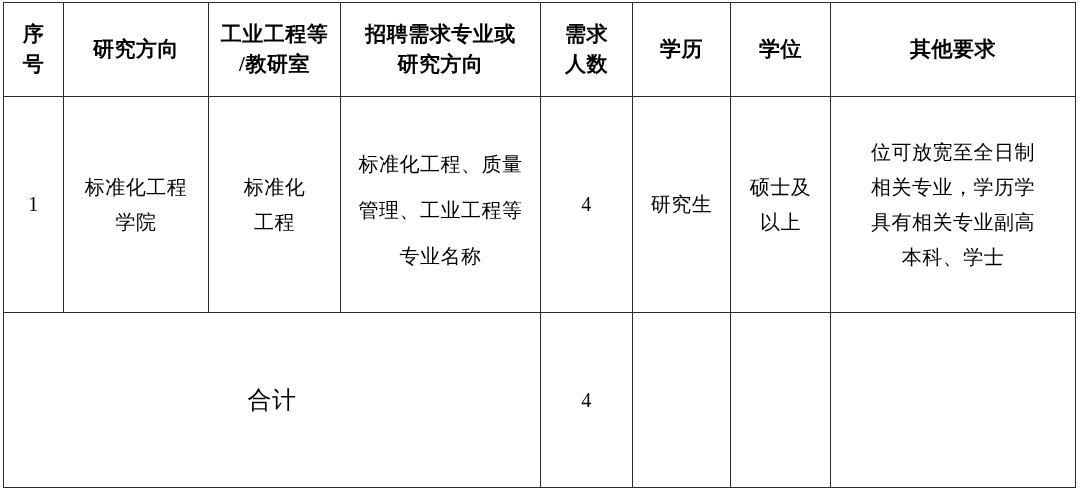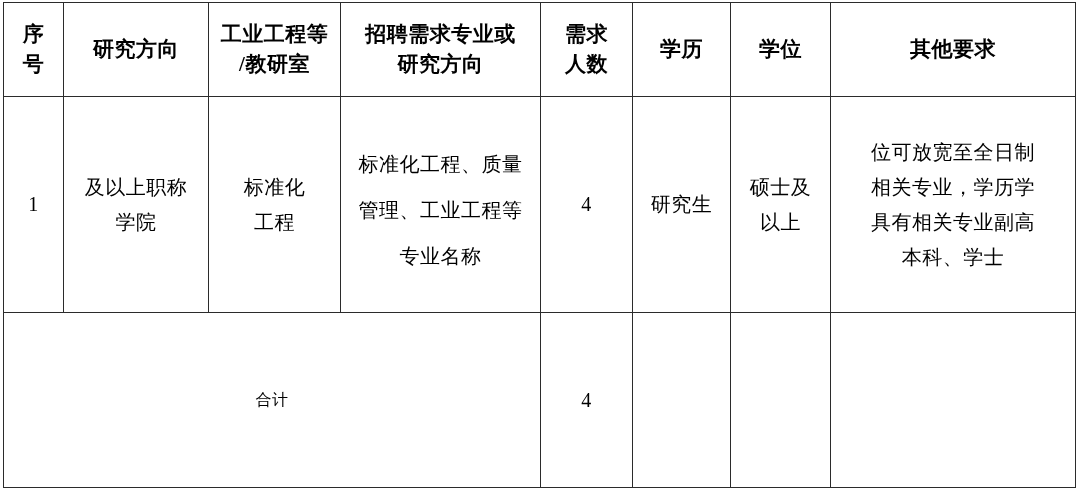--- a/index.html
+++ b/index.html
@@ -54,21 +54,21 @@
   .col-major  { width: 132px; }
   .col-need   { width: 200px; }
   .col-count  { width: 92px; }
   .col-edu    { width: 98px; }
   .col-degree { width: 100px; }
   .col-other  { width: 245px; }
   .cell-lines { display: block; }
   .cell-lines span { display: block; white-space: nowrap; }
   .need-cell span { display: block; white-space: nowrap; margin-top: 11px; }
   .other-cell span { display: block; white-space: nowrap; }
-  .total-label { font-size: 16px; }
+  .total-label { font-size: 24px; }
 </style>
 </head>
 <body>
 
 <div class="sheet">
   <table class="recruit">
     <colgroup>
       <col class="col-seq">
       <col class="col-unit">
       <col class="col-major">
@@ -124,21 +124,21 @@
             <span>其他要求</span>
           </span>
         </th>
       </tr>
     </thead>
     <tbody>
       <tr class="data-row">
         <td>1</td>
         <td>
           <span class="cell-lines">
-            <span>及以上职称</span>
+            <span>标准化工程</span>
             <span>学院</span>
           </span>
         </td>
         <td>
           <span class="cell-lines">
             <span>标准化</span>
             <span>工程</span>
           </span>
         </td>
         <td class="need-cell">

